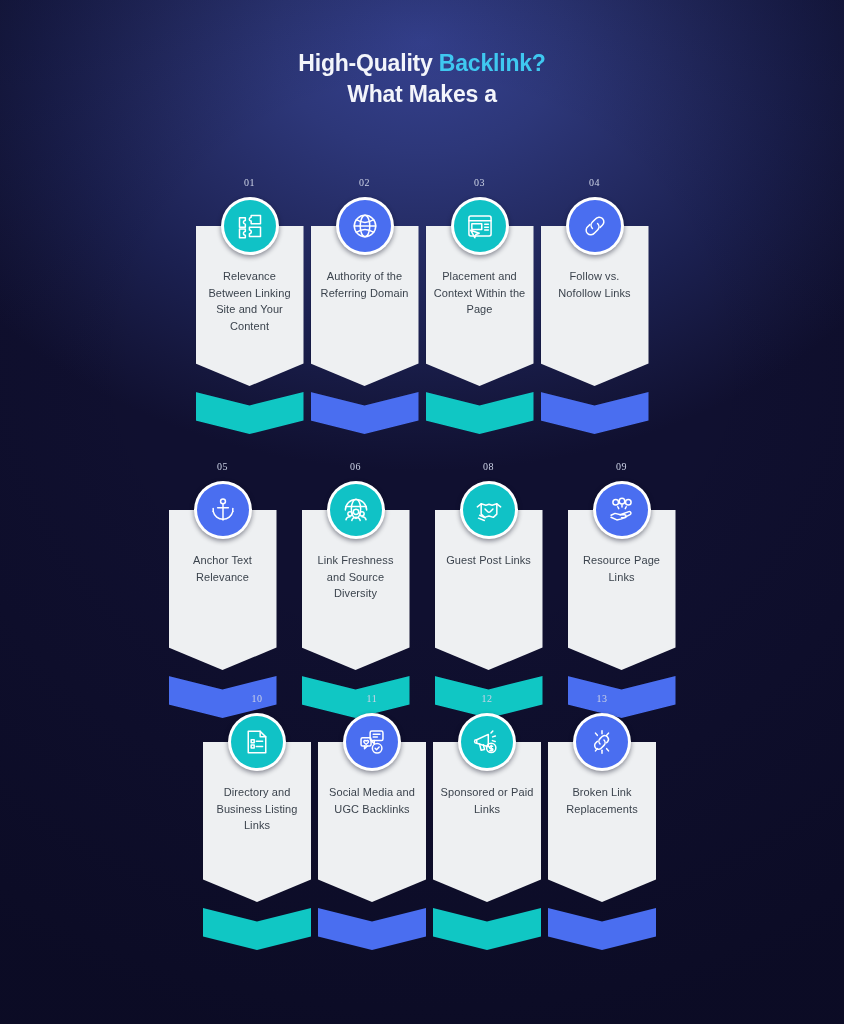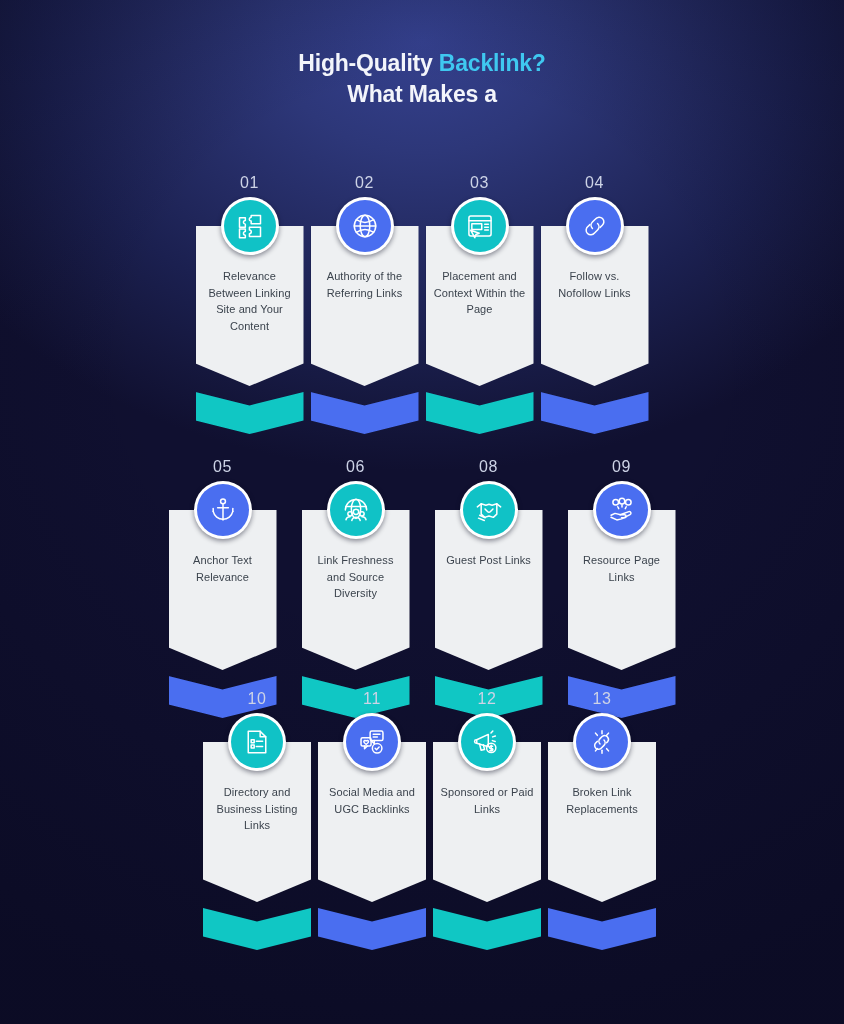--- a/index.html
+++ b/index.html
@@ -79,27 +79,28 @@
   
   .card {
     width: 108px;
     display: flex;
     flex-direction: column;
     align-items: center;
     position: relative;
   }
 
   .card-number {
-    font-size: 16px;
+    font-size: 10px;
     color: #cdd3e6;
     letter-spacing: 0.6px;
     height: 14px;
     line-height: 14px;
     margin-bottom: 7px;
     font-weight: normal;
+    font-family: Liberation Serif, serif;
   }
 
   
   .icon-wrap {
     width: 58px;
     height: 58px;
     border-radius: 50%;
     background: #ffffff;
     padding: 3px;
     position: relative;
@@ -210,21 +211,21 @@
             <svg viewBox="0 0 24 24">
               <circle cx="12" cy="12" r="9.2"></circle>
               <ellipse cx="12" cy="12" rx="4.1" ry="9.2"></ellipse>
               <line x1="2.8" y1="12" x2="21.2" y2="12"></line>
               <path d="M4.6 6.6a14 14 0 0 0 14.8 0"></path>
               <path d="M4.6 17.4a14 14 0 0 1 14.8 0"></path>
             </svg>
           </div>
         </div>
         <div class="panel">
-          <div class="panel-label">Authority of the Referring Links</div>
+          <div class="panel-label">Authority of the Referring Domain</div>
         </div>
         <div class="chev blue"></div>
       </div>
       <div class="card">
         <div class="card-number">03</div>
         <div class="icon-wrap">
           <div class="icon-disc teal">
             <svg viewBox="0 0 24 24">
               <rect x="2.5" y="3.5" width="19" height="17" rx="1.6"></rect>
               <line x1="2.5" y1="7.6" x2="21.5" y2="7.6"></line>

